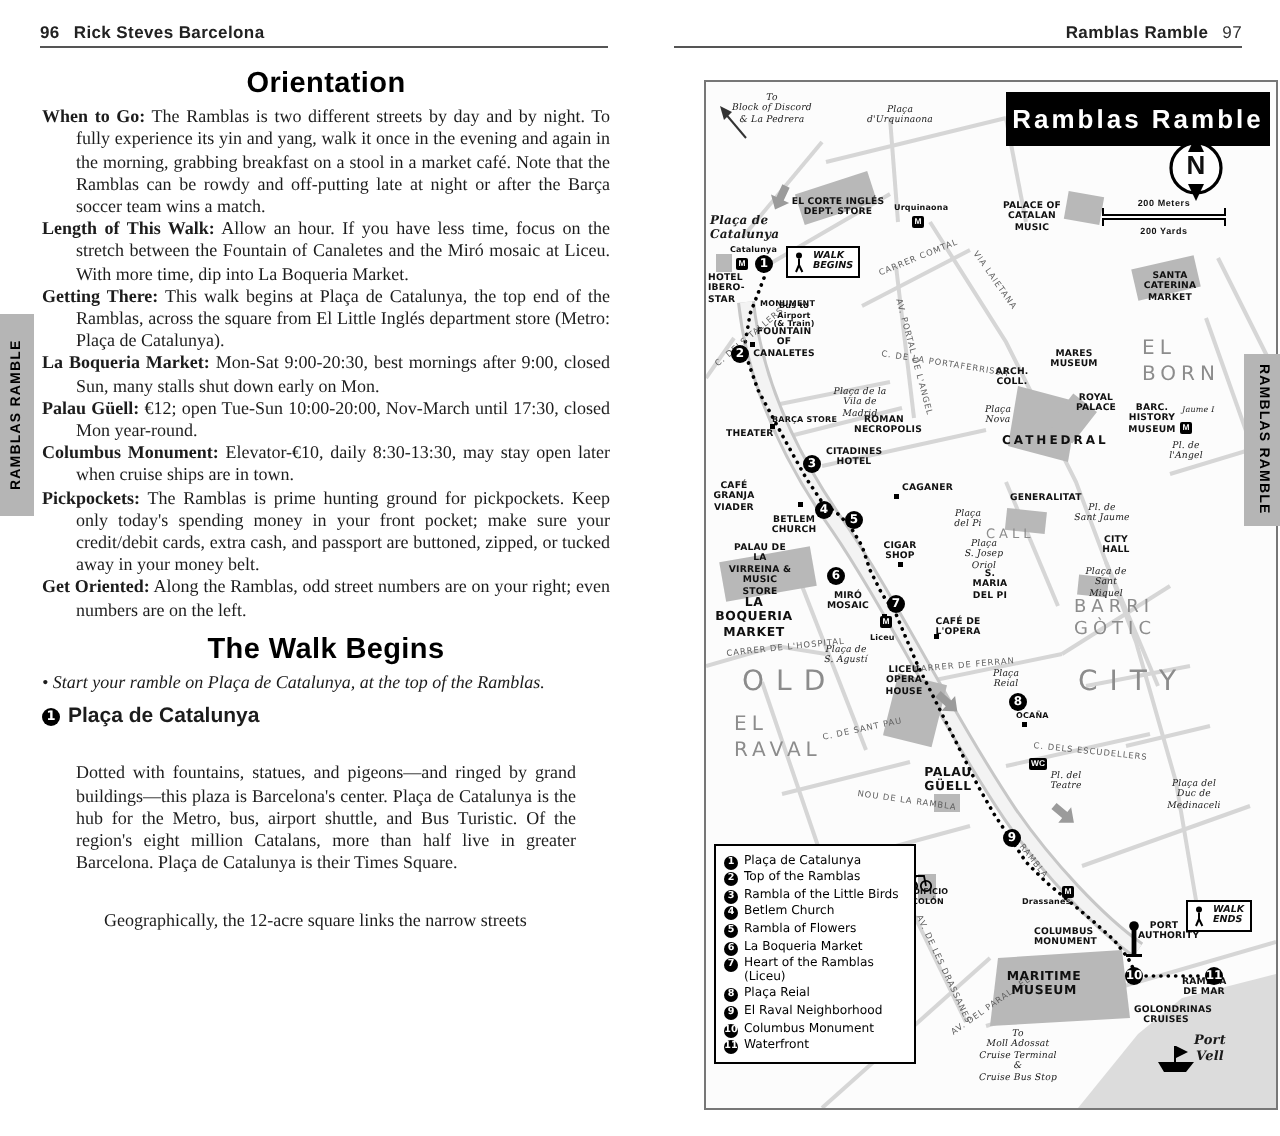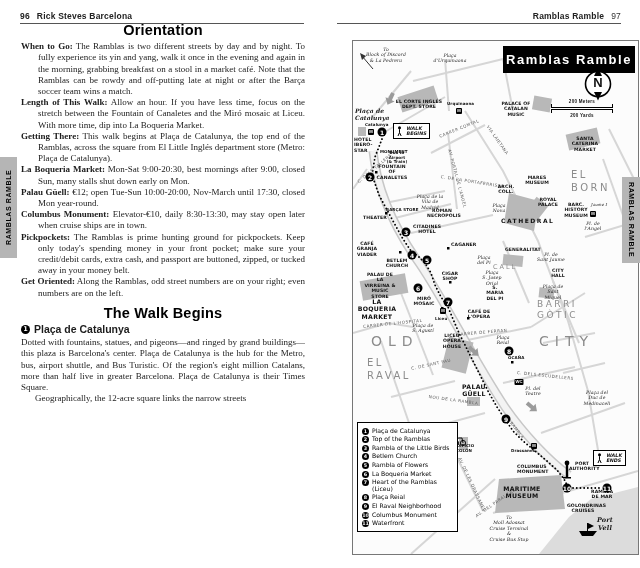--- a/index.html
+++ b/index.html
@@ -9,33 +9,33 @@
   #left-page{left:0;} #right-page{left:320px;}
 
   
   .pg-header{position:absolute;top:11px;font-size:8.5px;font-weight:bold;color:#222;letter-spacing:.2px;}
   .pg-header .pnum{margin-right:7px;}
   .pg-header.rh{right:19px;text-align:right;}
   .pg-header.rh .pnum{margin-left:7px;margin-right:0;font-weight:normal;color:#333;}
   .pg-rule{position:absolute;top:23px;height:1px;background:#555;}
 
   
-  .lp-content{position:absolute;left:21px;right:15px;top:16px;
+  .lp-content{position:absolute;left:21px;right:15px;top:28px;
       font-family:"Liberation Serif",serif;font-size:9px;line-height:11.2px;
       color:#1c1c1c;text-align:justify;}
   .sec-title{font-family:"Liberation Sans",sans-serif;font-weight:bold;font-size:14.5px;
       text-align:center;margin:9px 0 5px;letter-spacing:.2px;color:#000;}
   .entry{margin:0;padding-left:17px;text-indent:-17px;}
   .entry b{font-weight:bold;}
   .walk-intro{font-style:italic;margin:4px 0 6px;text-align:left;}
   .stop-head{display:flex;align-items:center;gap:4px;font-family:"Liberation Sans",sans-serif;
       font-weight:bold;font-size:10.5px;margin:4px 0 2px;}
   .stop-num{flex:0 0 auto;width:9px;height:9px;border-radius:50%;background:#000;color:#fff;
       font-size:6.5px;line-height:9px;text-align:center;font-family:"DejaVu Sans",sans-serif;}
-  .para{margin:0;}
+  .para{margin:17px;}
   .para.indent{text-indent:14px;}
 
   
   .side-tab{position:absolute;background:#b5b5b5;color:#000;font-weight:bold;font-size:7px;
       letter-spacing:.6px;text-align:center;font-family:"Liberation Sans",sans-serif;}
   #left-tab{left:0;top:157px;width:17px;height:101px;}
   #left-tab span{display:block;width:17px;height:101px;writing-mode:vertical-rl;transform:rotate(180deg);line-height:17px;}
   #right-tab{left:622px;top:177px;width:18px;height:86px;}
   #right-tab span{display:block;width:18px;height:86px;writing-mode:vertical-rl;line-height:18px;}
 
@@ -94,20 +94,21 @@
     <p class="entry"><b>When to Go:</b> <span>The Ramblas is two different streets by day and by night. To fully experience its yin and yang, walk it once in the evening and again in the morning, grabbing breakfast on a stool in a market café. Note that the Ramblas can be rowdy and off-putting late at night or after the Barça soccer team wins a match.</span></p>
     <p class="entry"><b>Length of This Walk:</b> <span>Allow an hour. If you have less time, focus on the stretch between the Fountain of Canaletes and the Miró mosaic at Liceu. With more time, dip into La Boqueria Market.</span></p>
     <p class="entry"><b>Getting There:</b> <span>This walk begins at Plaça de Catalunya, the top end of the Ramblas, across the square from El Little Inglés department store (Metro: Plaça de Catalunya).</span></p>
     <p class="entry"><b>La Boqueria Market:</b> <span>Mon-Sat 9:00-20:30, best mornings after 9:00, closed Sun, many stalls shut down early on Mon.</span></p>
     <p class="entry"><b>Palau Güell:</b> <span>€12; open Tue-Sun 10:00-20:00, Nov-March until 17:30, closed Mon year-round.</span></p>
     <p class="entry"><b>Columbus Monument:</b> <span>Elevator-€10, daily 8:30-13:30, may stay open later when cruise ships are in town.</span></p>
     <p class="entry"><b>Pickpockets:</b> <span>The Ramblas is prime hunting ground for pickpockets. Keep only today's spending money in your front pocket; make sure your credit/debit cards, extra cash, and passport are buttoned, zipped, or tucked away in your money belt.</span></p>
     <p class="entry"><b>Get Oriented:</b> <span>Along the Ramblas, odd street numbers are on your right; even numbers are on the left.</span></p>
 
     <div class="sec-title">The Walk Begins</div>
+    <p class="walk-intro">• Start your ramble on Plaça de Catalunya, at the top of the Ramblas.</p>
     <div class="stop-head">
       <span class="stop-num">1</span>
       <span>Plaça de Catalunya</span>
     </div>
     <p class="para">Dotted with fountains, statues, and pigeons—and ringed by grand buildings—this plaza is Barcelona's center. Plaça de Catalunya is the hub for the Metro, bus, airport shuttle, and Bus Turistic. Of the region's eight million Catalans, more than half live in greater Barcelona. Plaça de Catalunya is their Times Square.</p>
     <p class="para indent">Geographically, the 12-acre square links the narrow streets</p>
   </div>
 </div>
 
 <div class="side-tab" id="left-tab">

